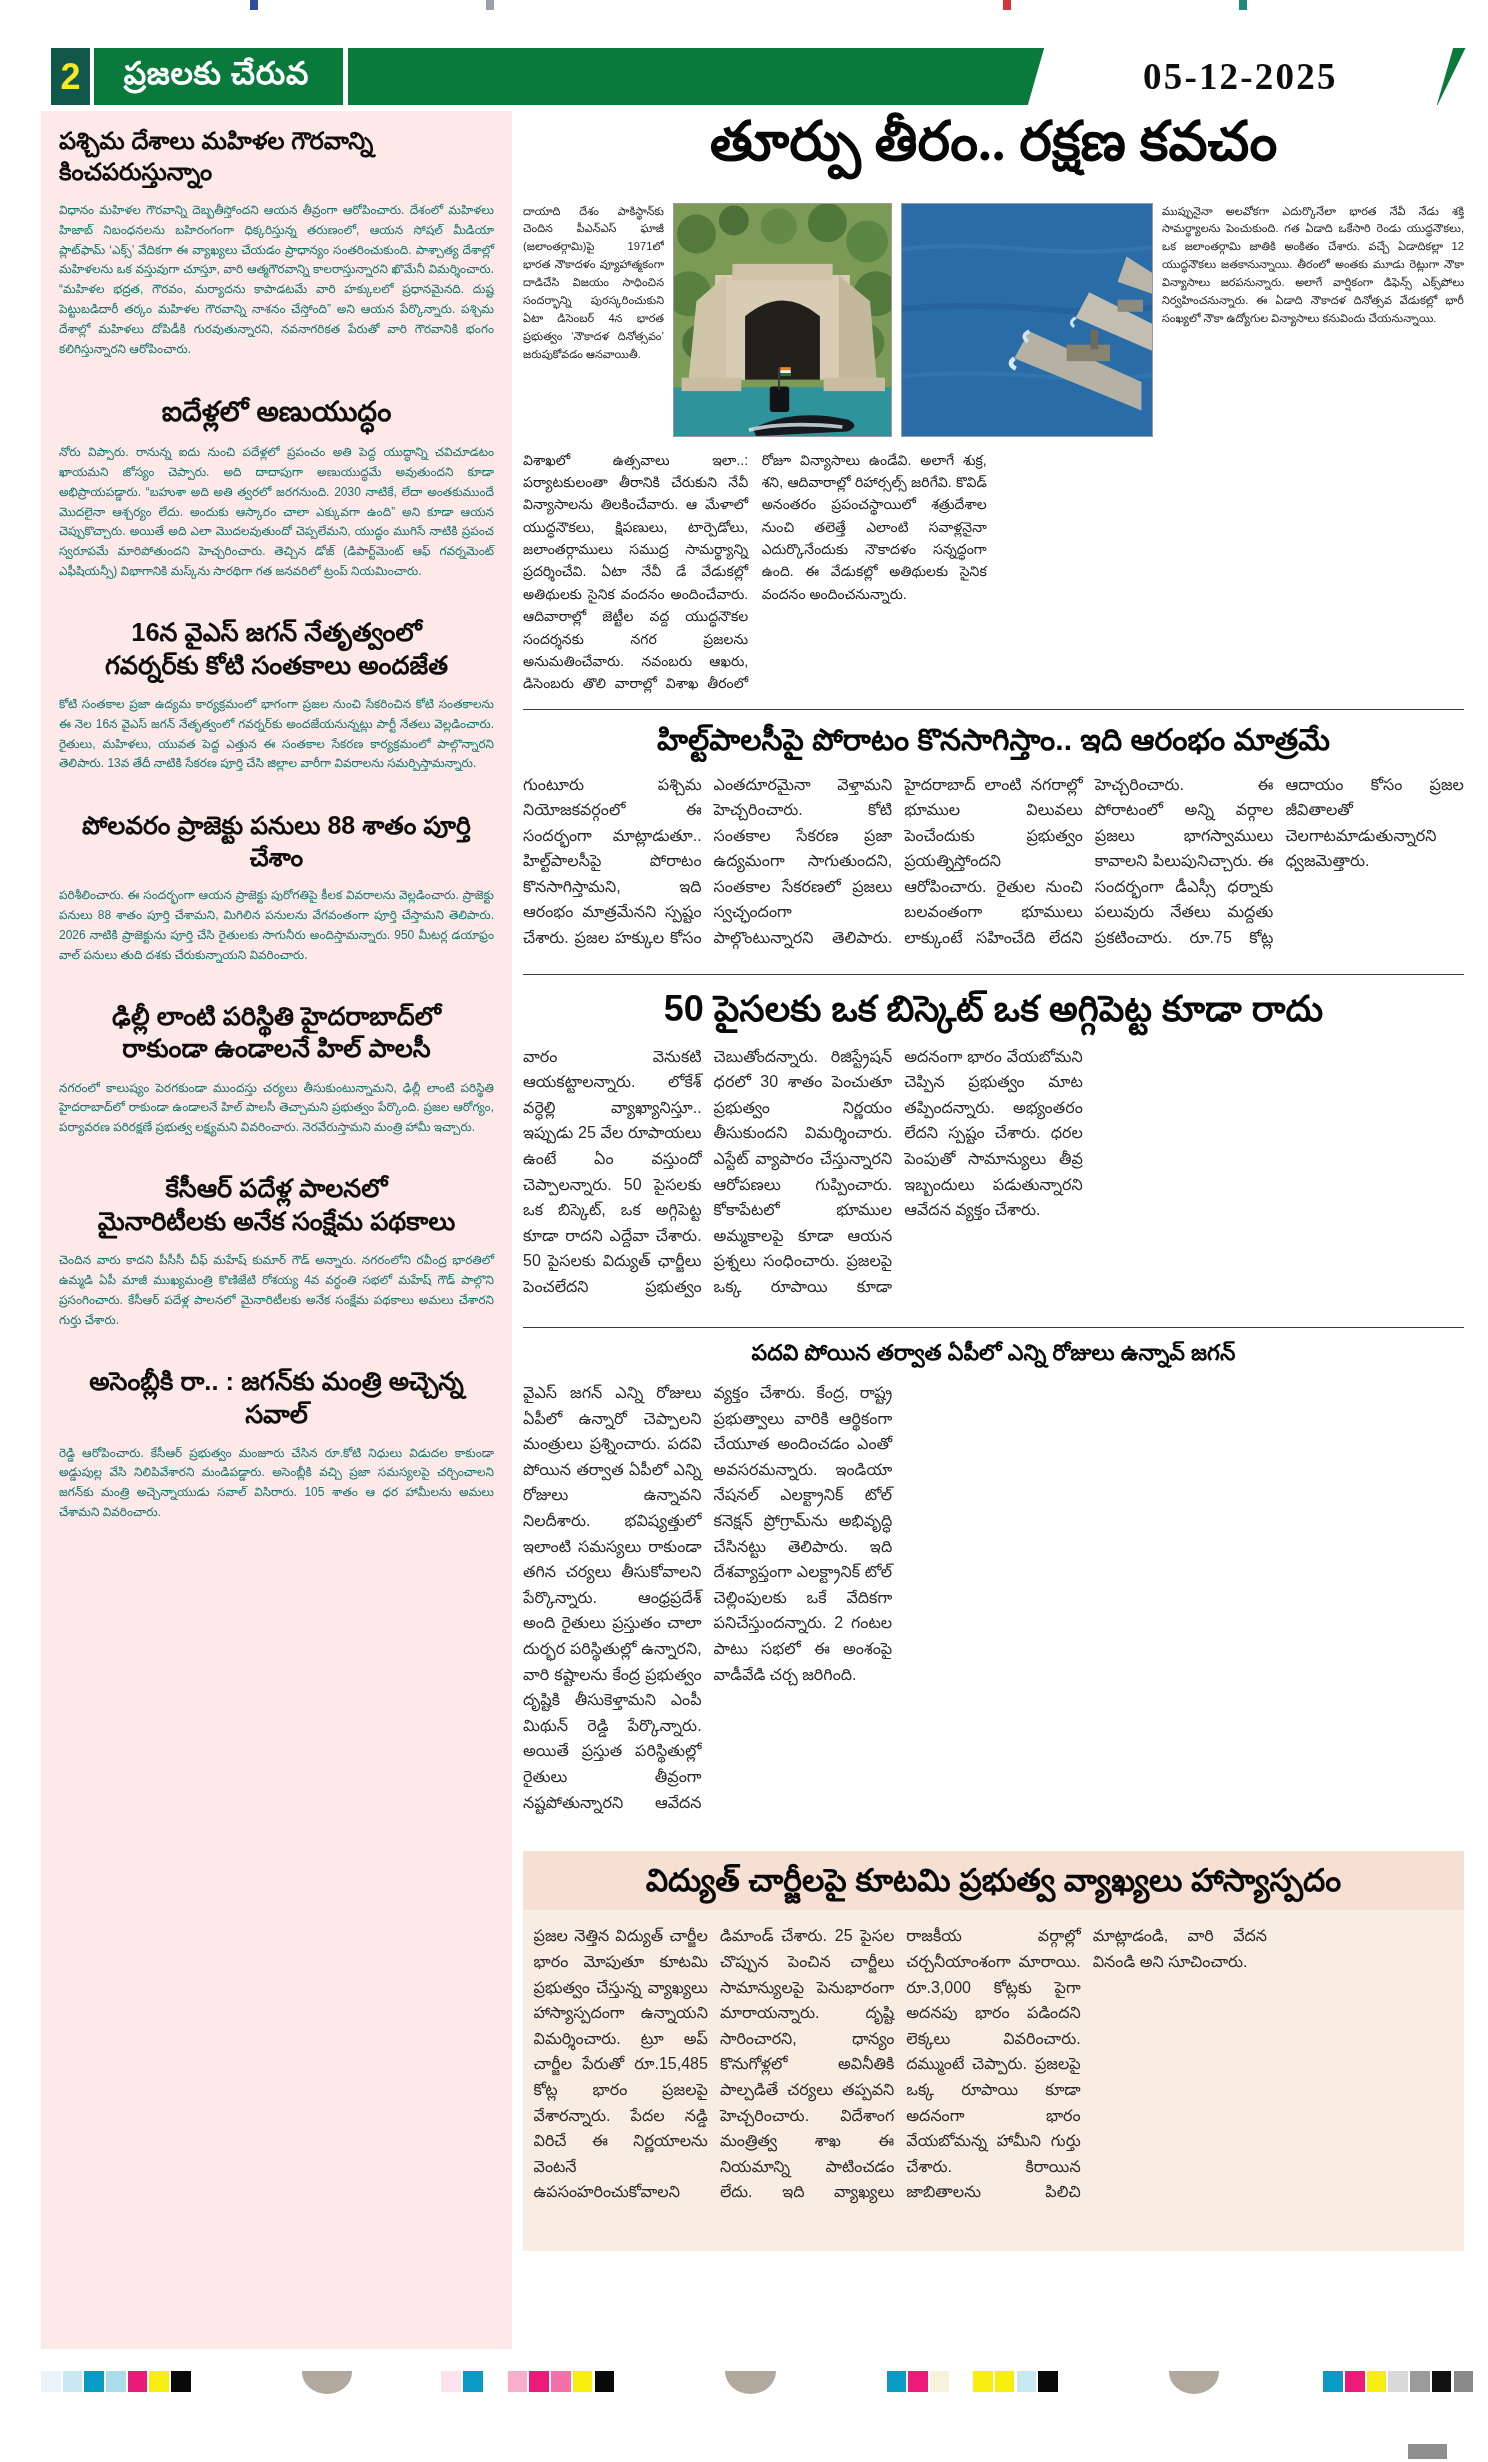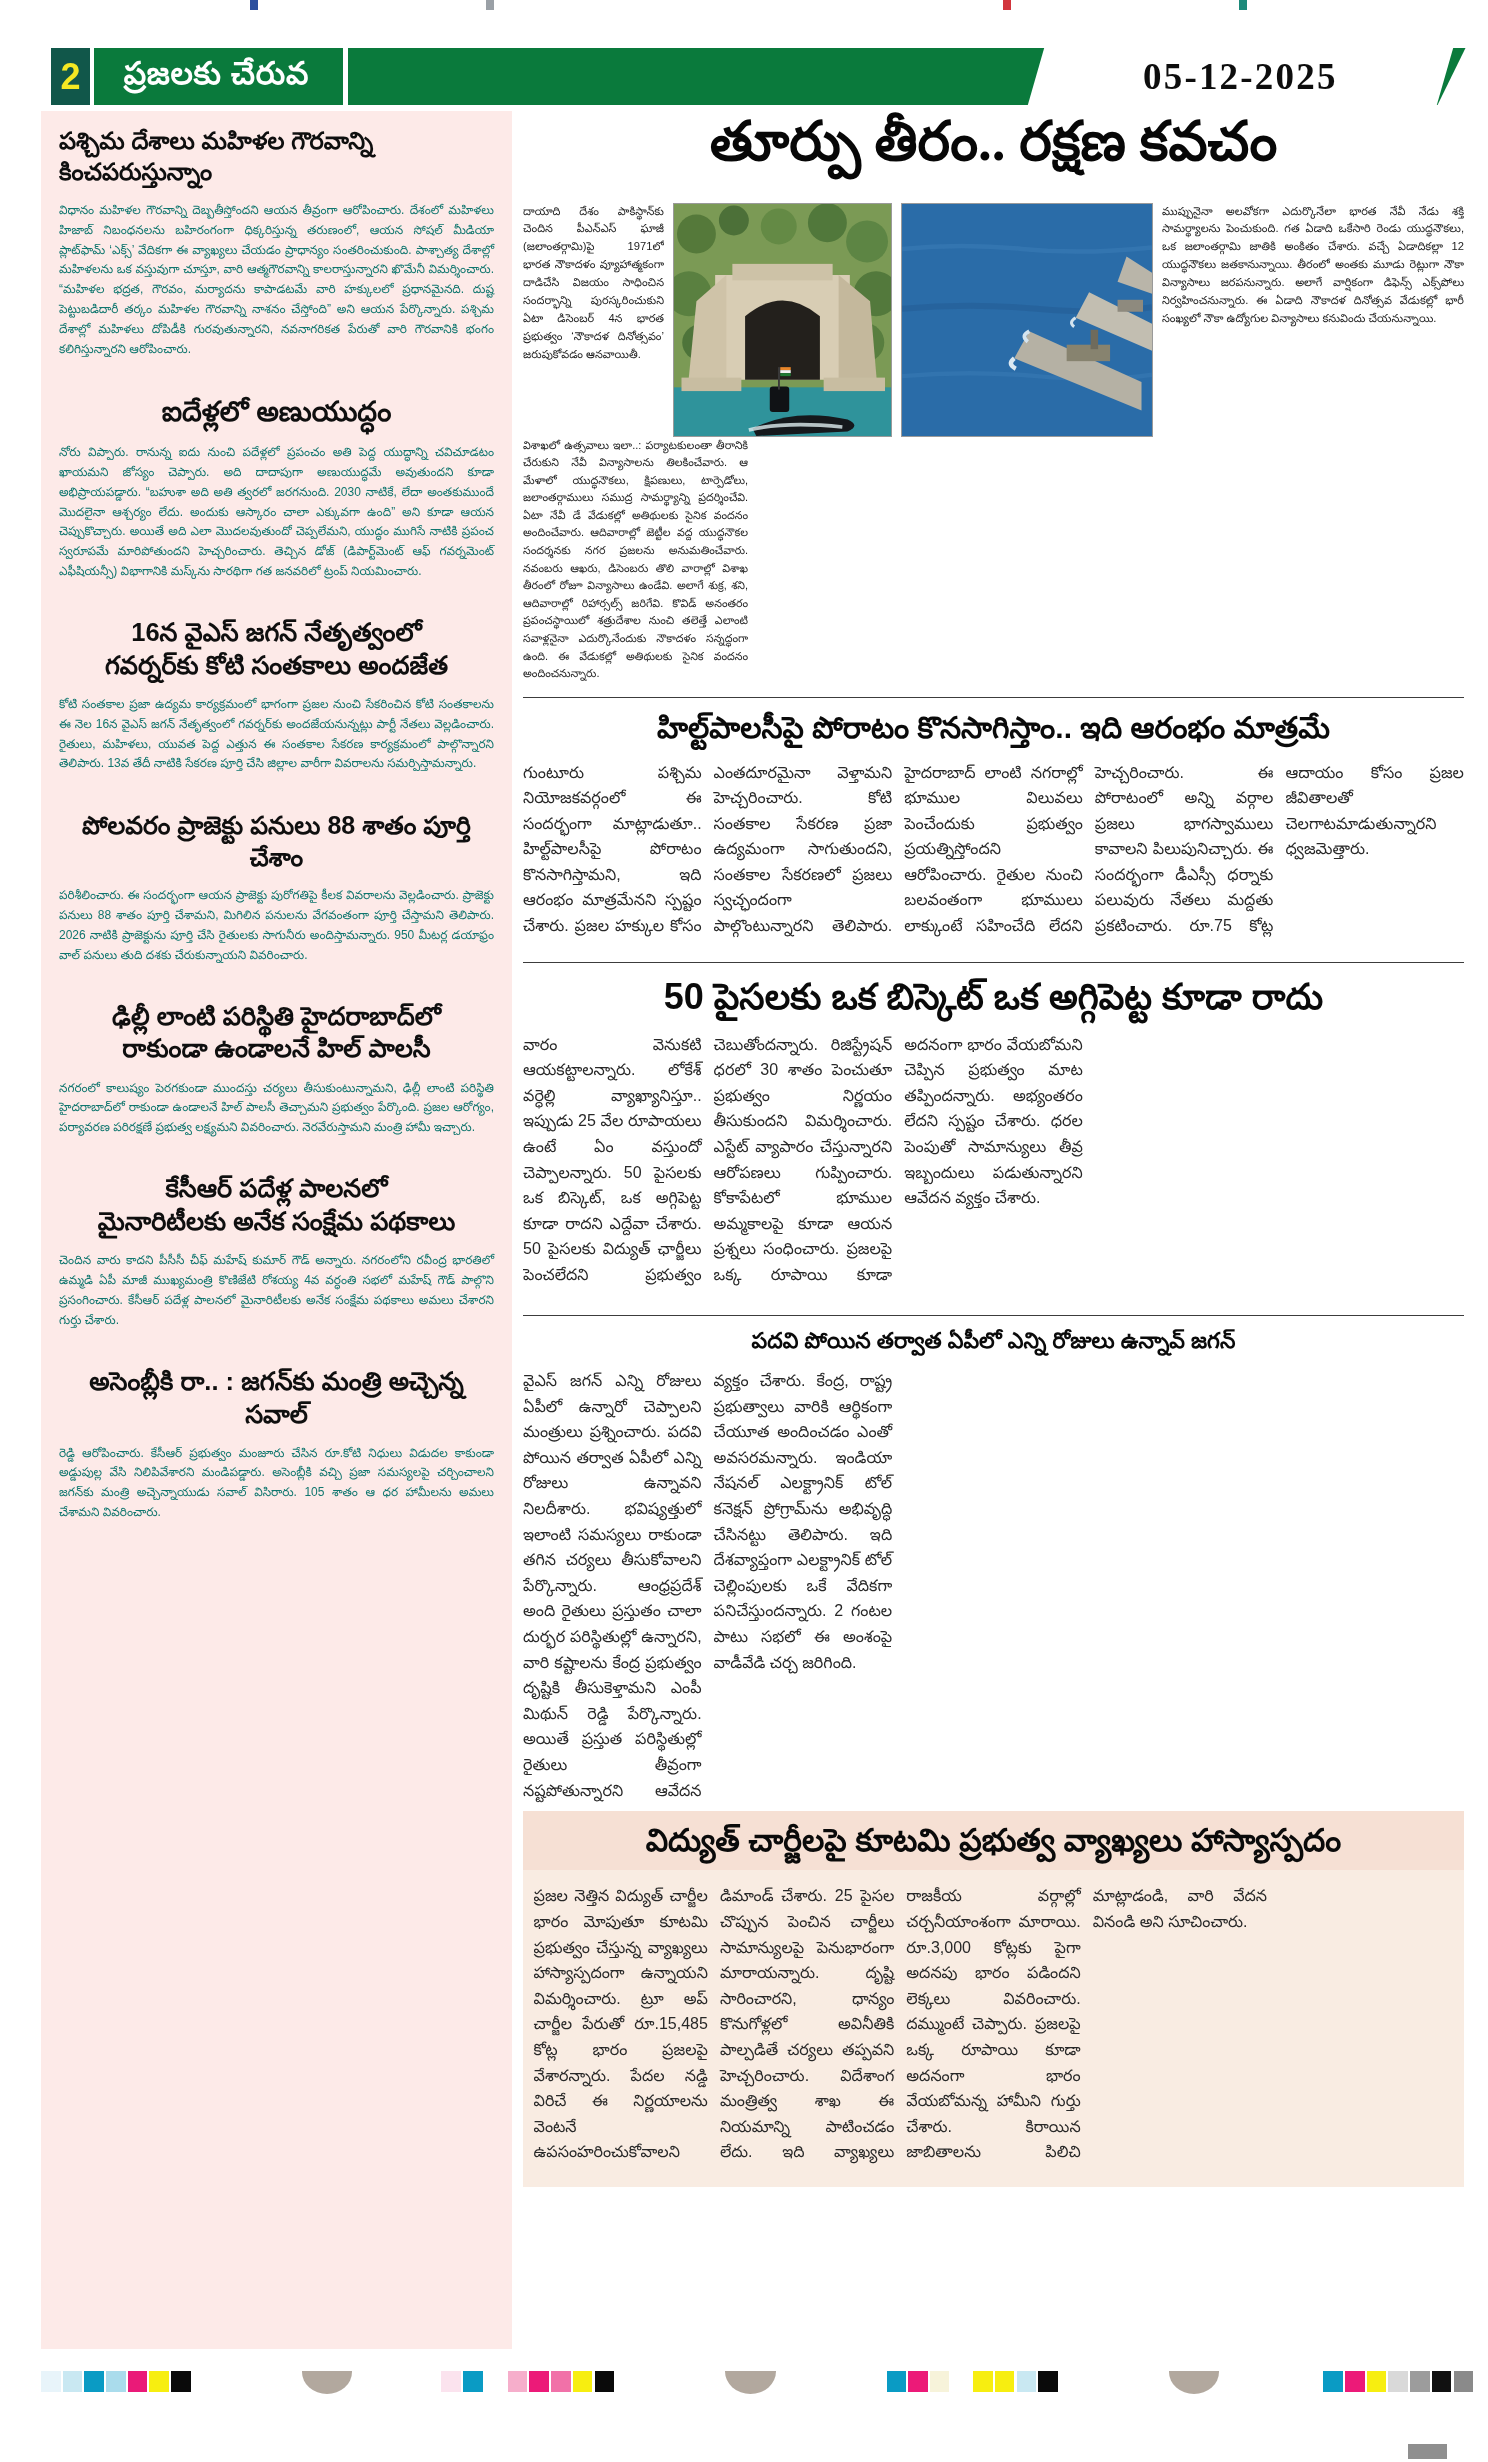--- a/index.html
+++ b/index.html
@@ -34,33 +34,33 @@
   .l-body { margin-top:13.5px; font-size:12px; line-height:1.65; text-align:justify; color:#0f766e; }
   
   .right-area { position:absolute; left:523px; top:112px; width:941px; }
   .main-head { font-size:55px; font-weight:bold; text-align:center; color:#070707; line-height:1.1;font-family:Liberation Serif, serif; }
   .photo-row { display:flex; gap:9px; margin-top:30px; height:234px; }
   .intro-col { width:141px; font-size:11.2px; line-height:1.6; text-align:justify; overflow:hidden; }
   .photo { border:0.7px solid #9a9a9a; overflow:hidden; }
   .photo.p1 { width:219px; }
   .photo.p2 { width:252px; }
   .side-col { flex:1; font-size:11.2px; line-height:1.6; text-align:justify; overflow:hidden; }
-  .below-cols { height:247px; column-count:4; column-gap:13.5px; column-fill:auto;
-                font-size:11px; line-height:1.6; text-align:justify; overflow:hidden; }
+  .below-cols { margin-top:12px; height:247px; column-count:4; column-gap:13.5px; column-fill:auto;
+                font-size:14px; line-height:1.6; text-align:justify; overflow:hidden; }
   .r-article { border-top:1.5px solid #3c3c3c; margin-top:13.5px; padding-top:12px; }
   .r-head { font-weight:bold; text-align:center; color:#0a0a0a; line-height:1.2; }
   .r-head.h-hill { font-size:30px; }
   .r-head.h-bisc { font-size:36px; }
   .r-head.h-pada { font-size:22px; }
   .r-body { margin-top:13.5px; column-gap:12px; column-fill:auto; font-size:16px; line-height:1.6;
             text-align:justify; overflow:hidden; color:#282828; }
   .b-hill { column-count:5; height:189px; }
   .b-bisc { column-count:5; height:270px; }
   .b-pada { column-count:5; height:442px; }
-  .vidyut { margin-top:1px; background:#f9ece2; padding-bottom:4px; }
+  .vidyut { margin-top:29px; background:#f9ece2; padding-bottom:28px; }
   .vidyut-band { background:#f6e0d4; padding:10.5px 7.5px; }
   .vidyut-band .r-head { font-size:31.5px; }
   .b-vid { column-count:5; height:300px; padding:0 10.5px; }
   
   .calib { position:absolute; left:41px; top:2371px; right:15px; height:22.5px; display:flex; align-items:flex-start; }
   .patch-group { display:flex; gap:2.2px; }
   .patch { width:19.5px; height:21px; }
   .blob { width:51px; height:22.5px; border-radius:0 0 25.5px 25.5px / 0 0 22.5px 22.5px; }
   .gapseg { height:0.7px; }
   .corner-mark { position:absolute; right:41px; bottom:3px; width:39px; height:15px; background:#8f8f8f; }

